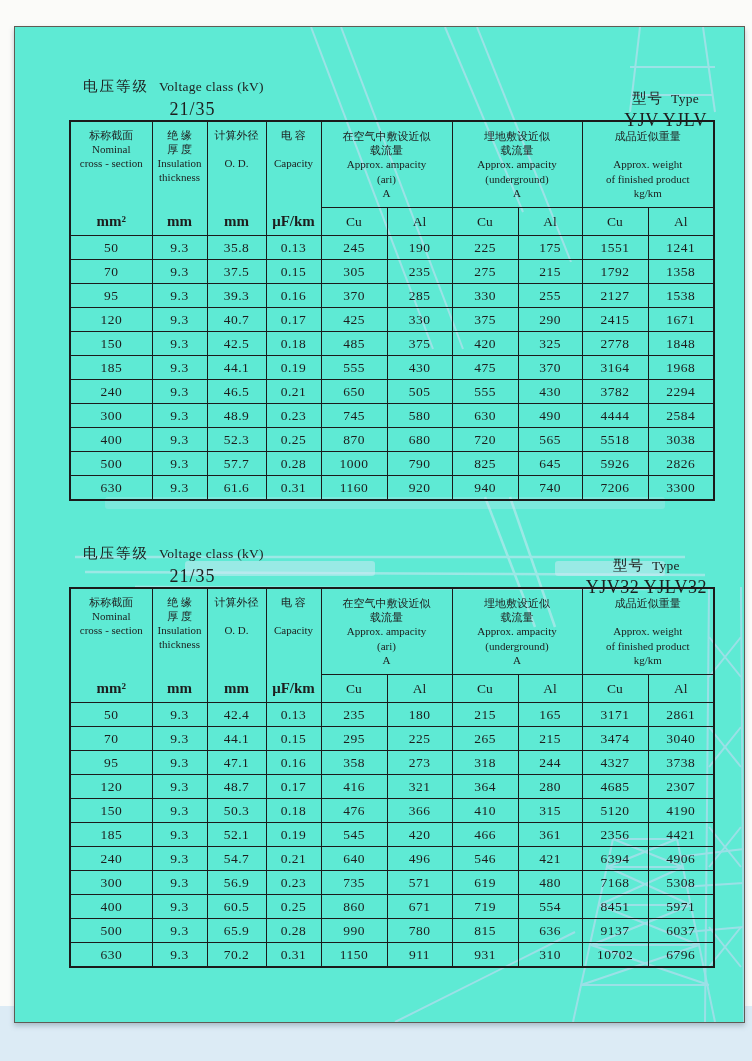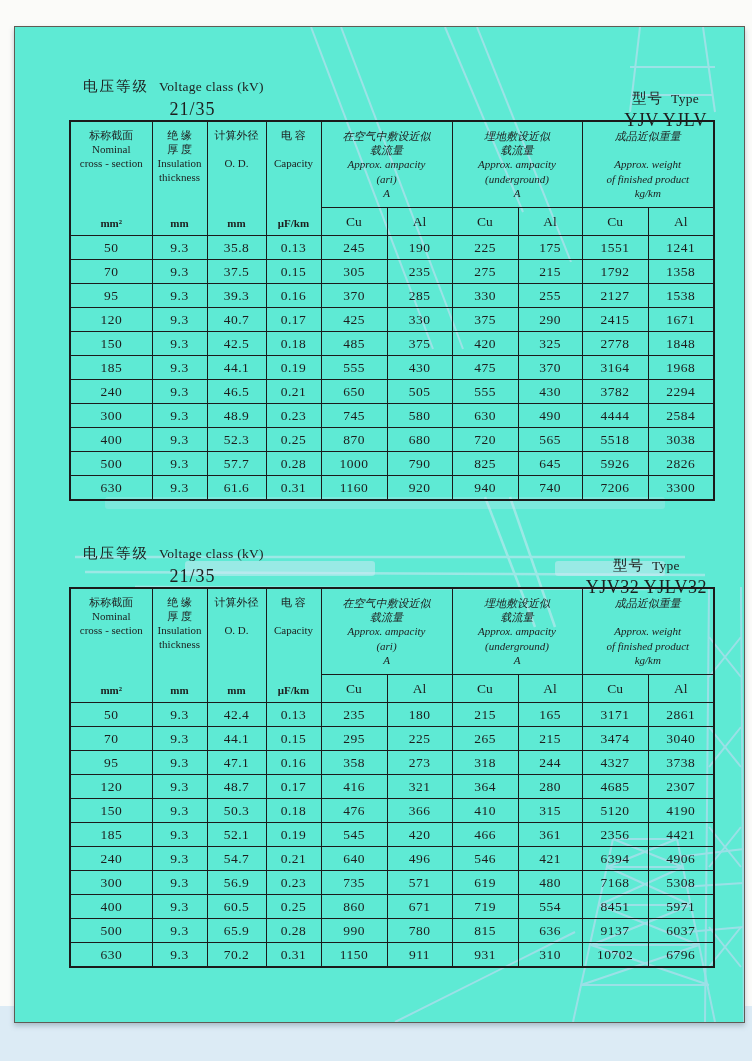--- a/index.html
+++ b/index.html
@@ -59,22 +59,22 @@
   .stack {
     height: 112px; box-sizing: border-box;
     display: flex; flex-direction: column;
     justify-content: space-between; align-items: center;
     padding: 6px 1px 5px;
   }
   .hl {
     white-space: pre-line; text-align: center;
     font-size: 11px; line-height: 1.28; font-weight: normal;
   }
-  .unit { font-size: 11px; line-height: 1; }
-  .group-th { vertical-align: middle; font-style: italic; }
+  .unit { font-size: 15px; line-height: 1; }
+  .group-th { vertical-align: middle; }
   .spec tbody td {
     height: 23px; text-align: center; vertical-align: middle;
     font-size: 13.5px; letter-spacing: 0.5px;
   }
 
   .pageno {
     position: absolute; left: 0; top: 939px; width: 100%;
     text-align: center; font-size: 13.5px; letter-spacing: 1px;
     word-spacing: 10px; z-index: 1;
   }

